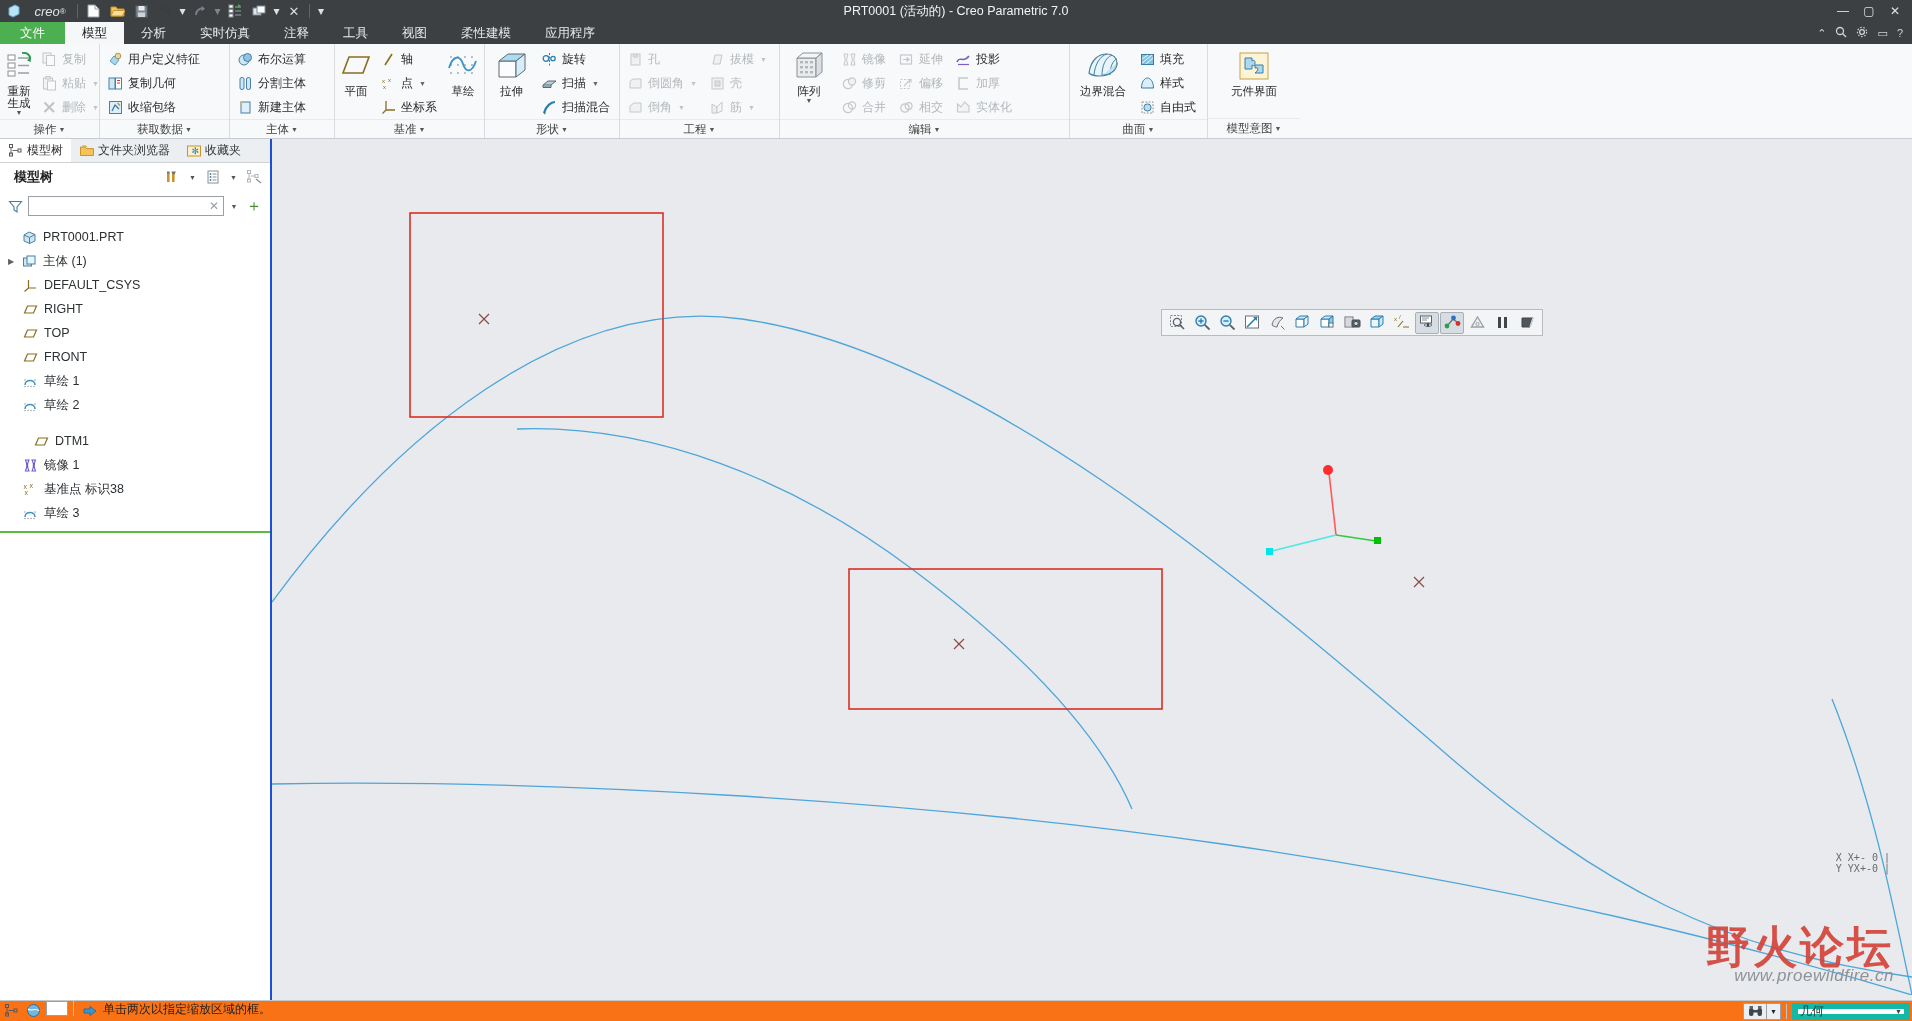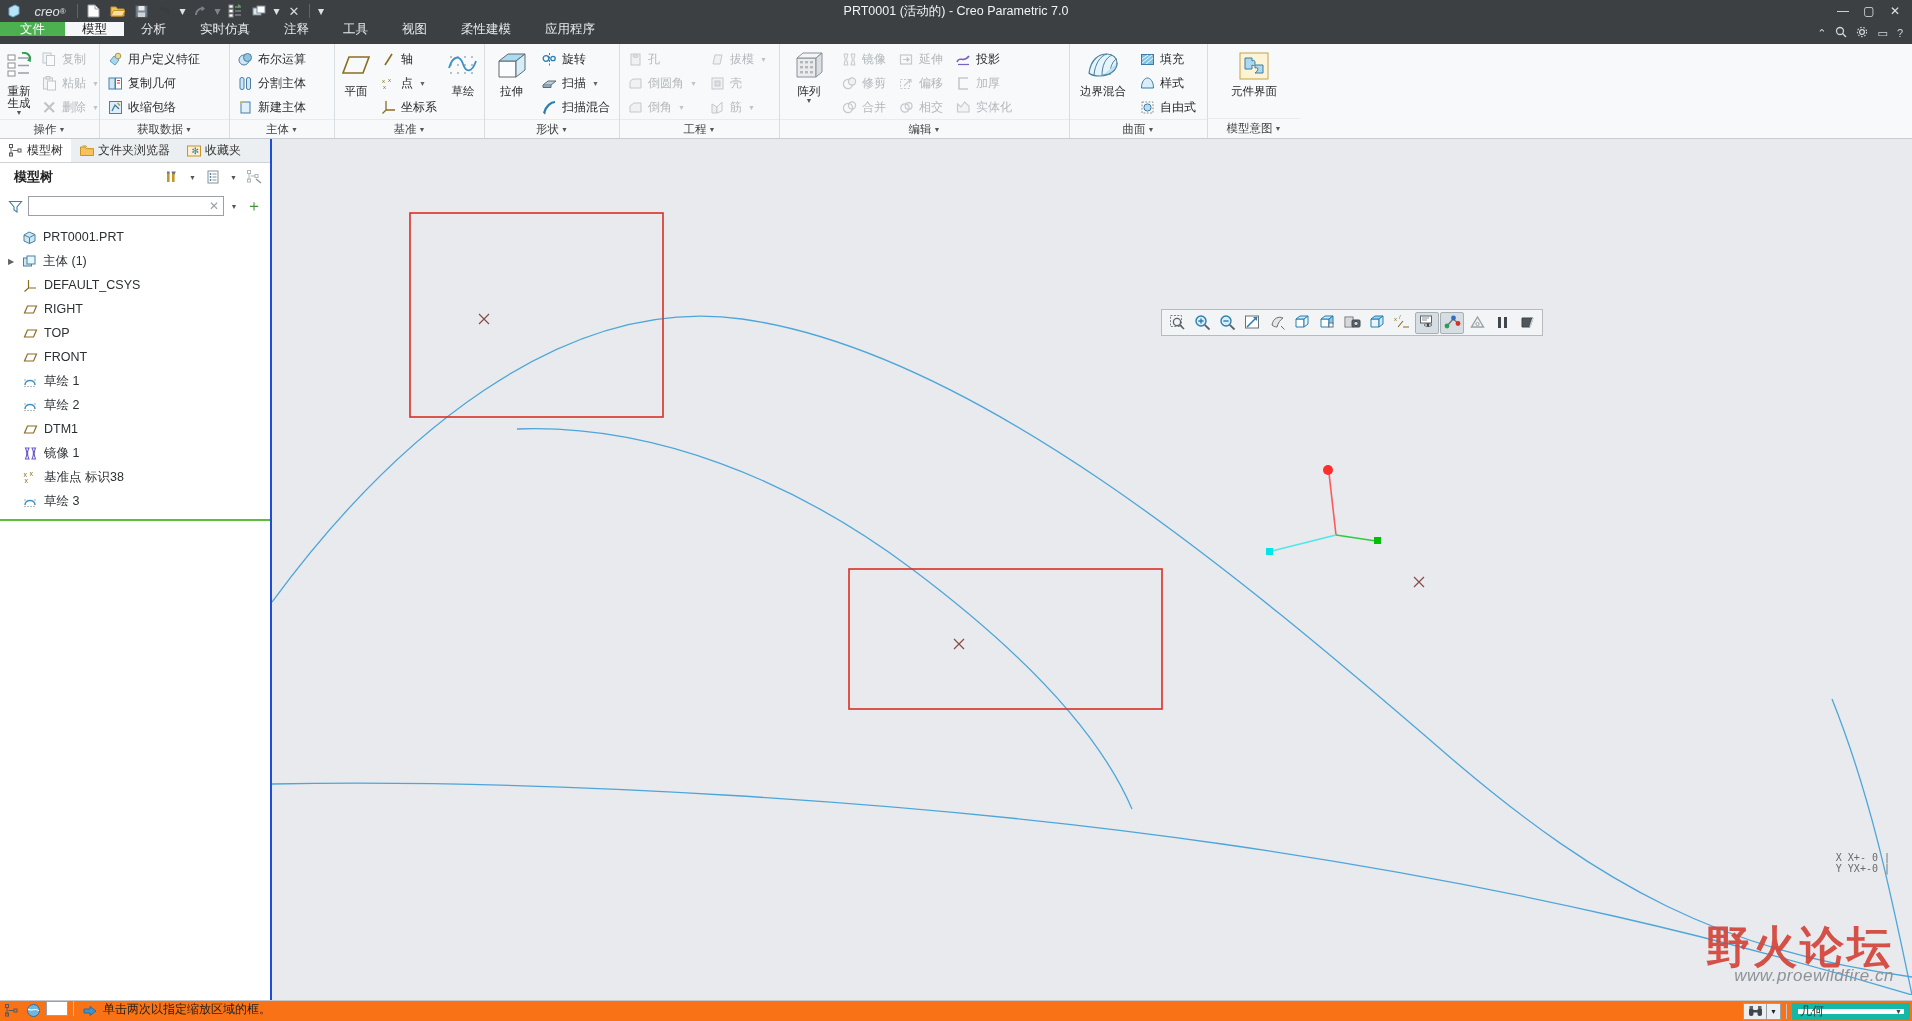--- a/index.html
+++ b/index.html
@@ -26,21 +26,21 @@
     position:absolute; left:0; right:0; text-align:center; font-size:12.5px; color:#f1f3f4;
     pointer-events:none;
   }
   .tb-right { margin-left:auto; display:flex; align-items:center; padding-right:4px; }
   .winbtn { width:26px; height:20px; display:flex; align-items:center; justify-content:center; font-size:12px; color:#dfe1e5; }
 
   
   .tabbar { height:22px; background:#3c4043; display:flex; align-items:stretch; flex:0 0 22px; position:relative; }
   .tab {
     padding:0 17px; display:flex; align-items:center; justify-content:center;
-    color:#e8eaed; font-size:12.5px; height:14px;
+    color:#e8eaed; font-size:12.5px; height:22px;
   }
   .tab.file { background:#4caf50; color:#fff; padding:0 20px; }
   .tab.active { background:#f5f7f9; color:#222; }
   .tabbar-right { margin-left:auto; display:flex; align-items:center; gap:9px; padding-right:9px; color:#cfd3d7; font-size:11px; }
 
   
   .ribbon {
     height:95px; background:#f7f9fa; border-bottom:1px solid #c8ccd0;
     display:flex; align-items:stretch; flex:0 0 95px; position:relative;
   }
@@ -909,21 +909,21 @@
                   <circle cx="5" cy="12.5" r="0.8"></circle>
                   <circle cx="8" cy="12.5" r="0.8"></circle>
                   <circle cx="11" cy="12.5" r="0.8"></circle>
                   <circle cx="2" cy="6" r="0.8"></circle>
                   <circle cx="12" cy="6" r="0.8"></circle>
                 </g>
               </svg>
           </span>
           <span>草绘 2</span>
         </div>
-        <div class="trow" style="padding-left:22px;">
+        <div class="trow" style="padding-left:33px;margin-top:12px;">
           <span class="ic">
             <svg width="15" height="15" viewBox="0 0 15 15">
                 <path d="M4.5 4 H13.5 L10.5 11 H1.5 Z" fill="none" stroke="#8a6d1f" stroke-width="1.2"></path>
               </svg>
           </span>
           <span>DTM1</span>
         </div>
         <div class="trow" style="padding-left:22px;">
           <span class="ic">
             <svg width="15" height="15" viewBox="0 0 15 15">

